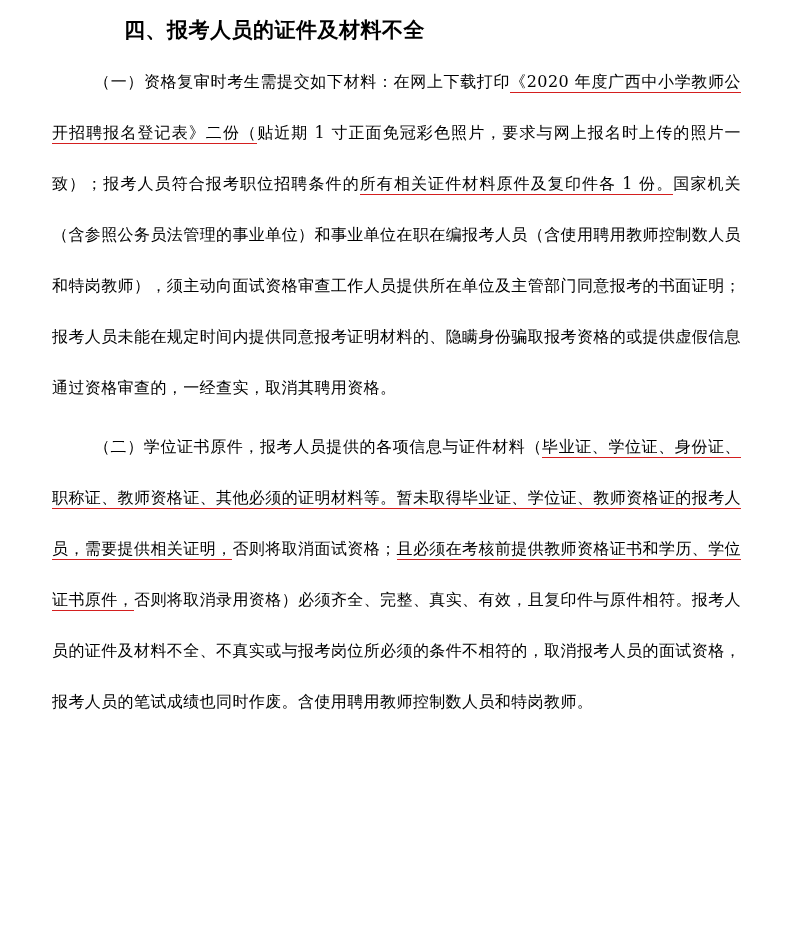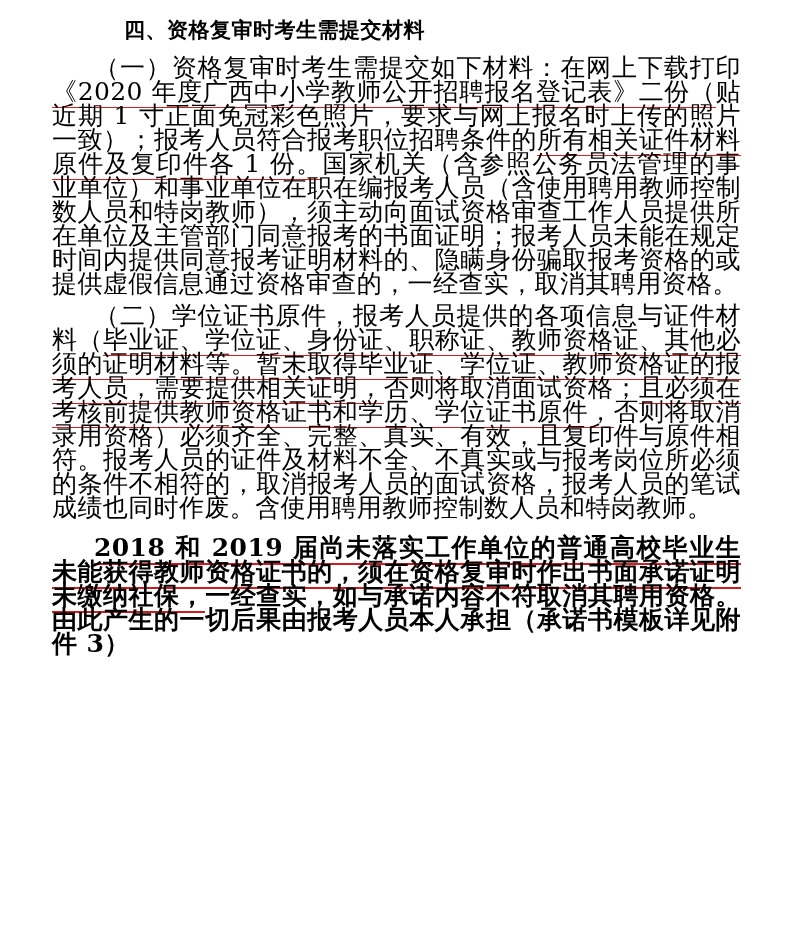--- a/index.html
+++ b/index.html
@@ -23,22 +23,22 @@
   }
   .heading {
     font-size: 21px;
     font-weight: bold;
     letter-spacing: 0.5px;
     margin: 6px 0 10px 0;
     text-indent: 72px;
     line-height: 1.5;
   }
   .para {
-    font-size: 25px;
-    line-height: 24px;
+    font-size: 16px;
+    line-height: 51px;
     text-align: justify;
     text-justify: inter-ideograph;
     margin: 0 0 2px 0;
     letter-spacing: 0.4px;
   }
   .para.indent {
     text-indent: 42px;
   }
   .para.bold {
     font-weight: bold;
@@ -54,31 +54,28 @@
   .ul-thick {
     border-bottom: 2px solid #cf1b1b;
     padding-bottom: 1px;
   }
 </style>
 </head>
 <body>
 
 <div class="page">
 
-  <h1 class="heading">四、资格复审时考生需提交材料</h1>
+  <h1 class="heading">四、报考人员的证件及材料不全</h1>
 
   <p class="para indent">
     <span>（一）资格复审时考生需提交如下材料：在网上下载打印</span><span class="ul">《2020 年度广西中小学教师公开招聘报名登记表》二份（</span><span>贴近期 1 寸正面免冠彩色照片，要求与网上报名时上传的照片一致）；报考人员符合报考职位招聘条件的</span><span class="ul">所有相关证件材料原件及复印件各 1 份。</span><span>国家机关（含参照公务员法管理的事业单位）和事业单位在职在编报考人员（含使用聘用教师控制数人员和特岗教师），须主动向面试资格审查工作人员提供所在单位及主管部门同意报考的书面证明；报考人员未能在规定时间内提供同意报考证明材料的、隐瞒身份骗取报考资格的或提供虚假信息通过资格审查的，一经查实，取消其聘用资格。</span>
   </p>
 
   <div class="spacer-sm"></div>
 
   <p class="para indent">
     <span>（二）学位证书原件，报考人员提供的各项信息与证件材料（</span><span class="ul">毕业证、学位证、身份证、职称证、教师资格证、其他必须的证明材料等。暂未取得毕业证、学位证、教师资格证的报考人员，需要提供相关证明，</span><span>否则将取消面试资格；</span><span class="ul">且必须在考核前提供教师资格证书和学历、学位证书原件，</span><span>否则将取消录用资格）必须齐全、完整、真实、有效，且复印件与原件相符。报考人员的证件及材料不全、不真实或与报考岗位所必须的条件不相符的，取消报考人员的面试资格，报考人员的笔试成绩也同时作废。含使用聘用教师控制数人员和特岗教师。</span>
   </p>
 
   <div class="spacer-md"></div>
 
-  <p class="para indent bold">
-    <span class="ul-thick">2018 和 2019 届尚未落实工作单位的普通高校毕业生未能获得教师资格证书的，须在资格复审时作出书面承诺证明未缴纳社保，</span><span>一经查实，如与承诺内容不符取消其聘用资格。由此产生的一切后果由报考人员本人承担（承诺书模板详见附件 3）</span>
-  </p>
 
 </div>
 
 </body></html>

